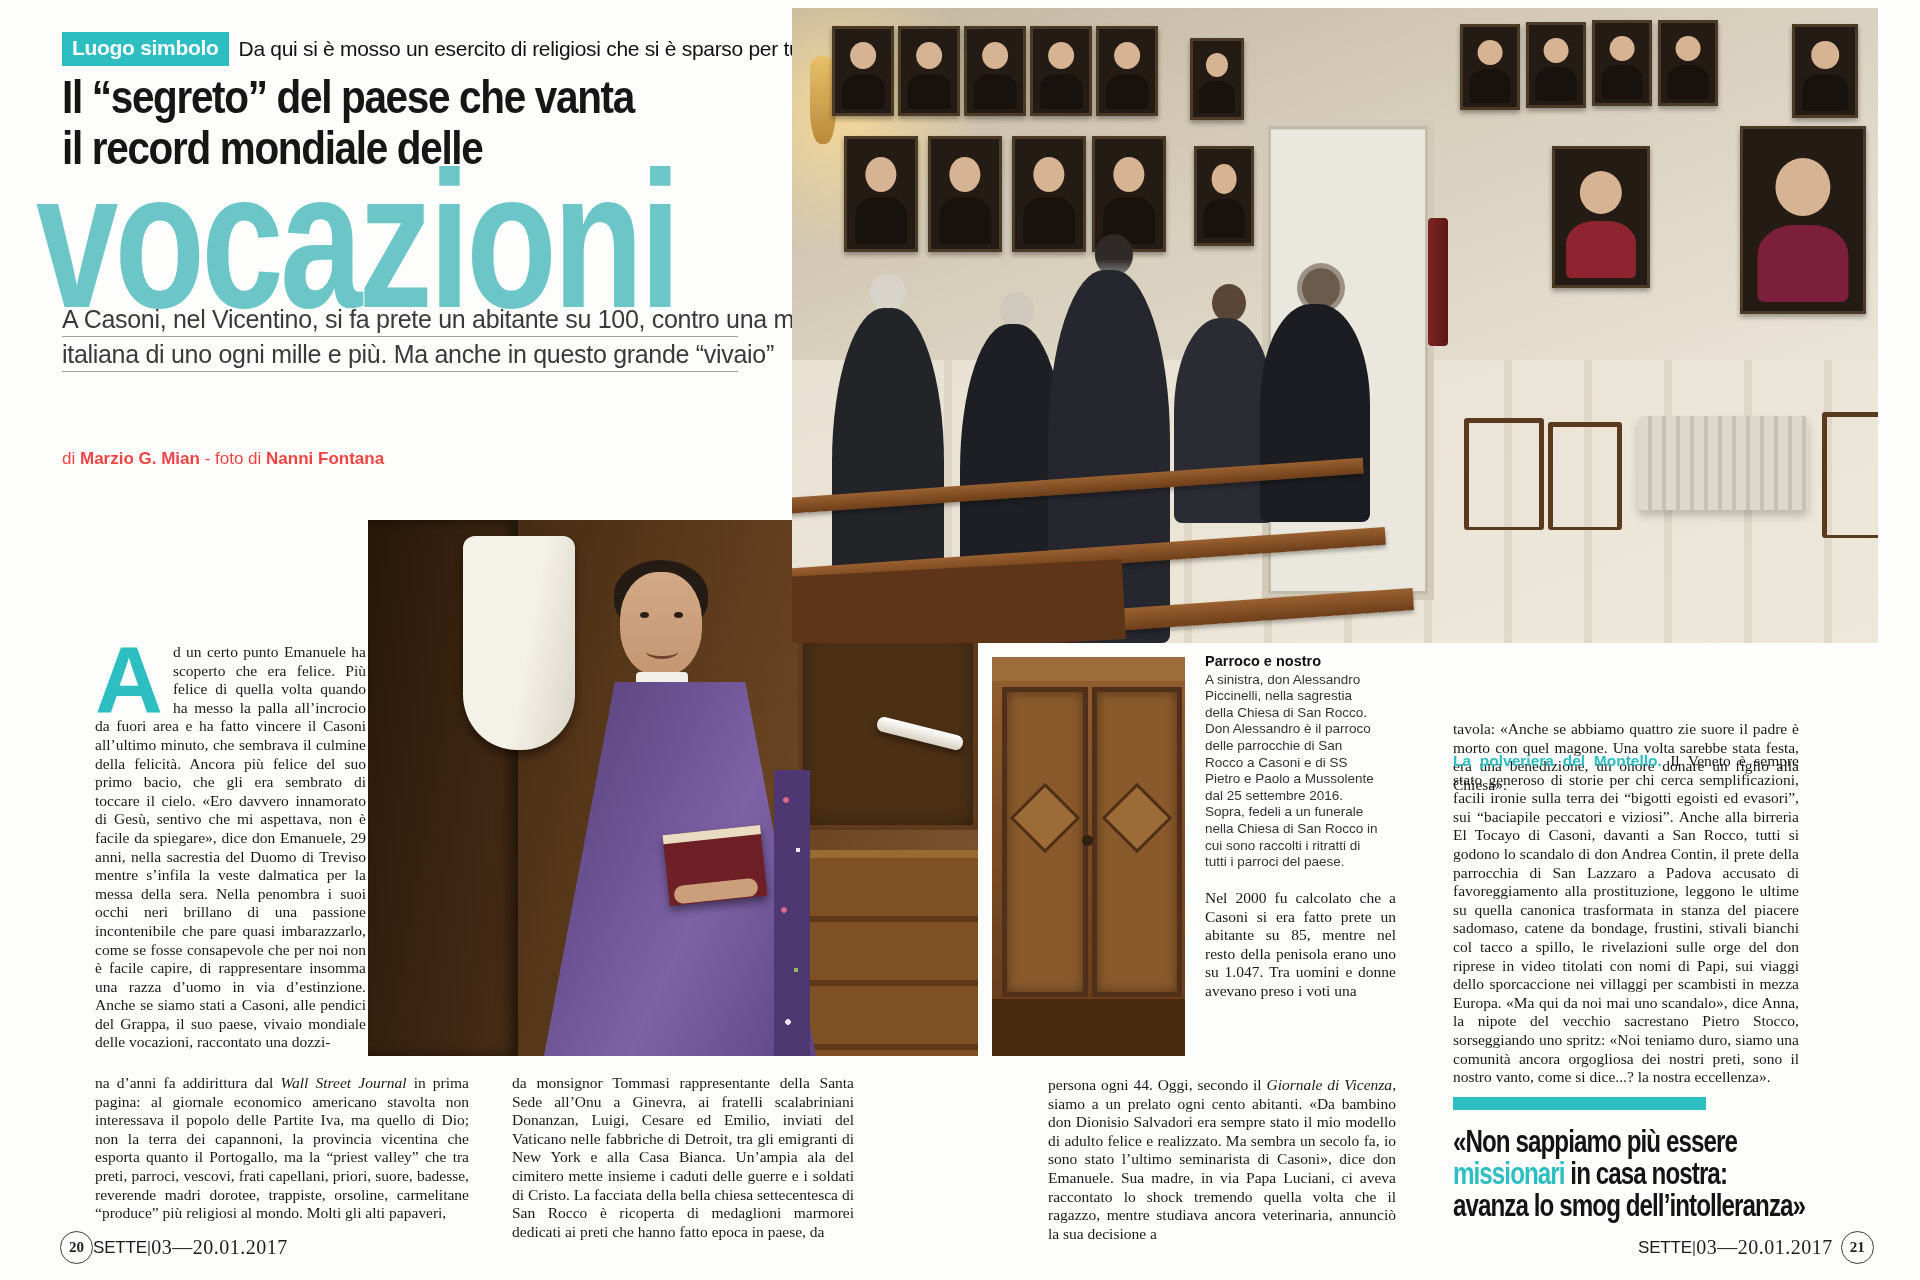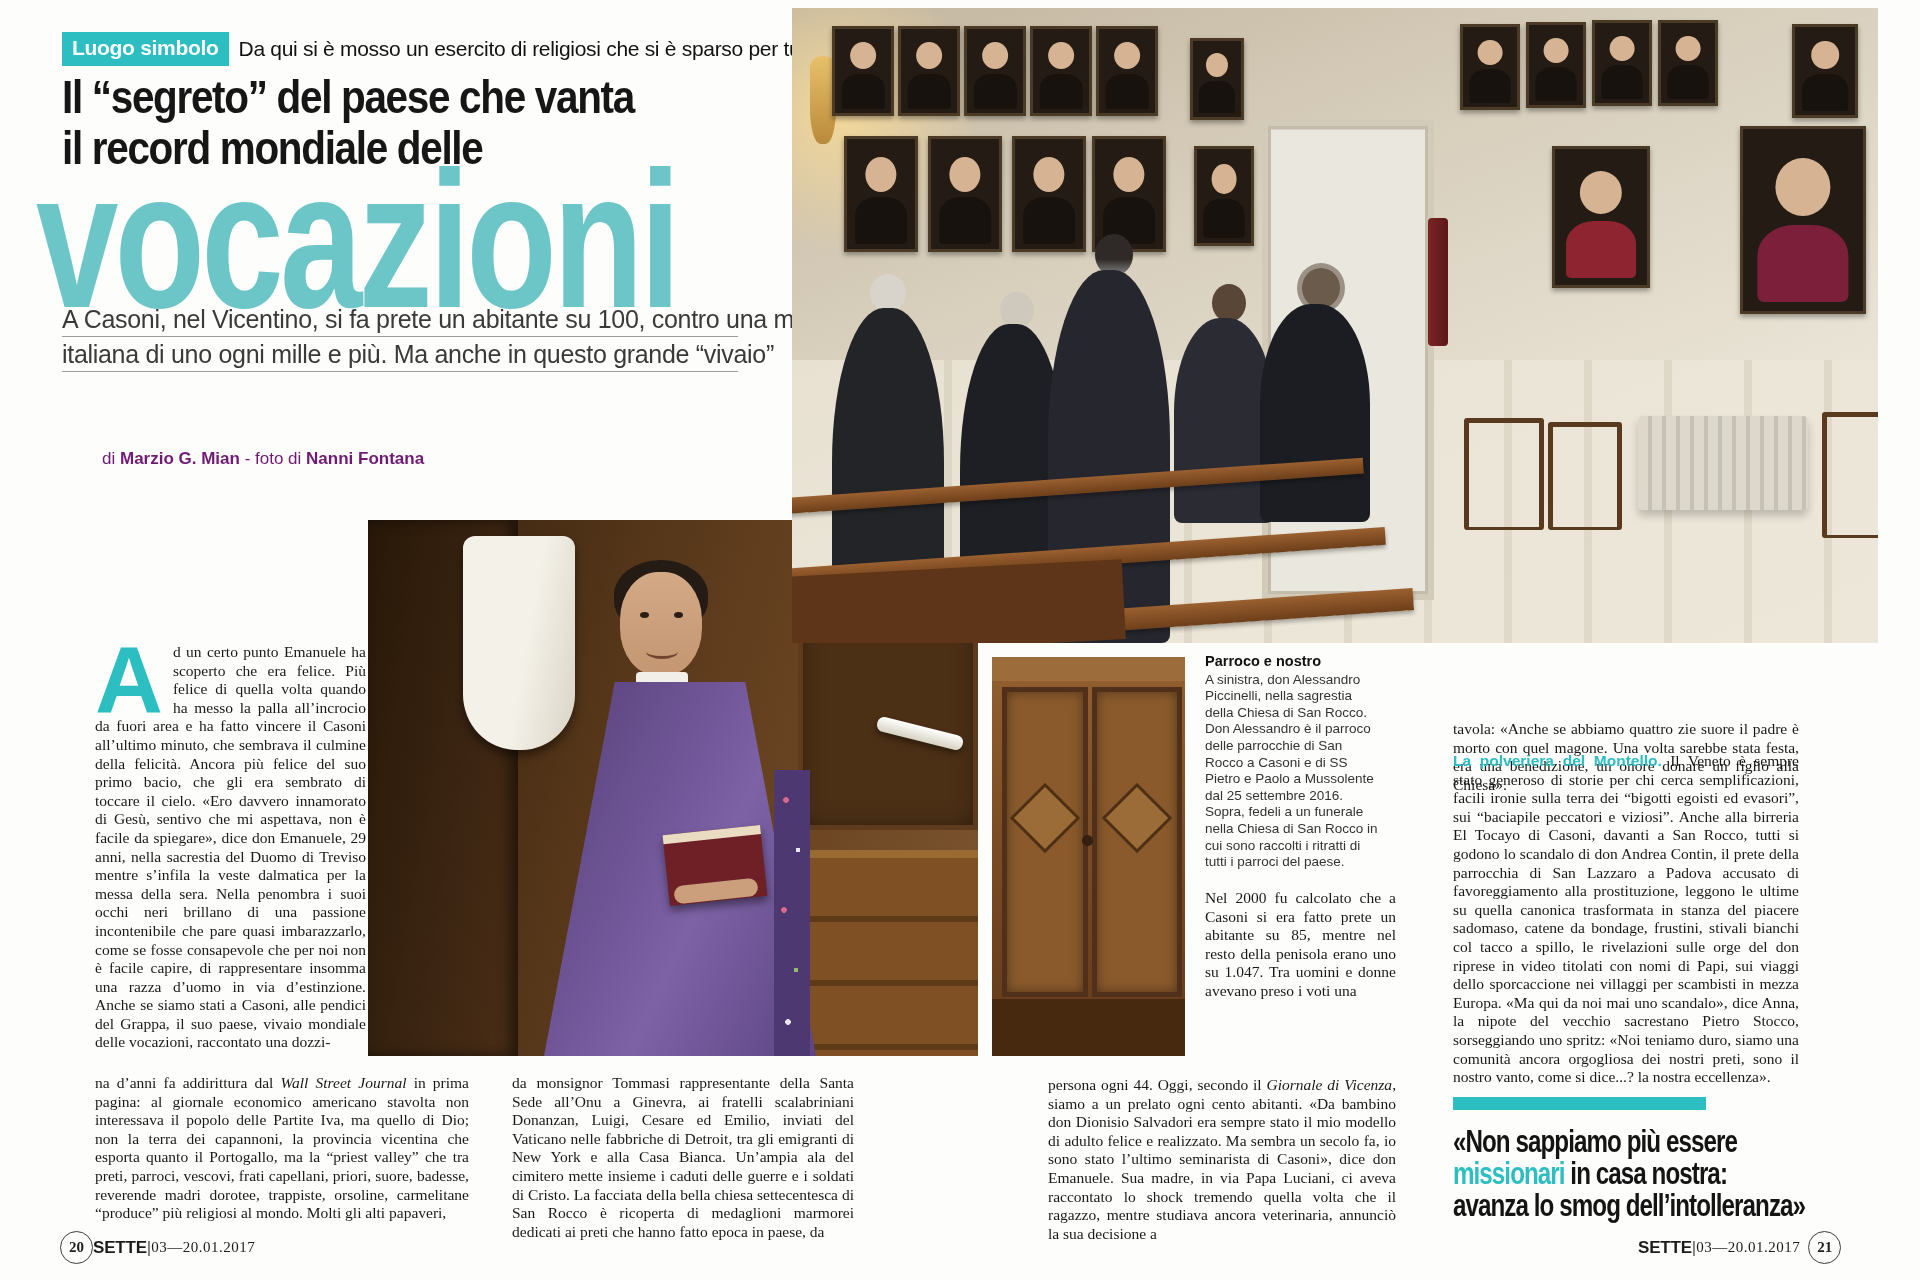--- a/index.html
+++ b/index.html
@@ -12,43 +12,43 @@
   .kicker-text{font-size:21px;letter-spacing:-.3px;color:#121212;}
   .headline{position:absolute;left:62px;top:72px;margin:0;font-size:46px;line-height:51px;
           font-weight:700;letter-spacing:-1.5px;color:#161616;transform:scaleX(.88);
           transform-origin:left top;white-space:nowrap;}
   .bigword{position:absolute;left:36px;top:142px;font-size:195px;line-height:195px;font-weight:700;
           letter-spacing:-5px;color:var(--accent-light,#6cc6c8);transform:scaleX(.76);
           transform-origin:left top;white-space:nowrap;}
   .standfirst{position:absolute;left:62px;top:306px;width:676px;}
   .standfirst .sf-line{font-size:25px;line-height:26px;letter-spacing:-.3px;color:#3a3a3a;
           border-bottom:1px solid #9c9c9c;padding-bottom:4px;margin-bottom:4px;white-space:nowrap;}
-  .byline{position:absolute;left:62px;top:449px;font-size:17px;color:#701a75;margin-left:40px;}
+  .byline{position:absolute;left:62px;top:449px;font-size:17px;color:#ef4444;}
   .byline b{font-weight:700;}
   .bodytext{position:absolute;font-family:"Liberation Serif",serif;font-size:15.5px;
           line-height:18.6px;text-align:justify;color:#191919;hyphens:auto;}
   .bodytext i{font-style:italic;}
   .dropcap{float:left;font-family:"Liberation Sans",sans-serif;font-weight:700;font-size:94px;
           line-height:72px;color:var(--accent,#2cbec0);margin:2px 10px 0 0;}
   .leadin{font-family:"Liberation Sans",sans-serif;font-weight:700;color:var(--accent,#2cbec0);}
   .caption{position:absolute;left:1205px;top:653px;width:174px;font-size:13.5px;line-height:16.6px;
           color:#333;}
   .caption .cap-title{font-weight:700;font-size:14.5px;color:#111;margin-bottom:2px;}
   .pull-quote{position:absolute;left:1453px;top:1097px;width:350px;}
   .pq-bar{width:253px;height:13px;background:var(--accent,#2cbec0);margin-bottom:16px;}
   .pq-line{font-weight:700;font-size:31px;line-height:32px;letter-spacing:-1.2px;color:#141414;
           transform:scaleX(.78);transform-origin:left top;white-space:nowrap;}
   .pq-accent{color:var(--accent,#2cbec0);}
   .footer{position:absolute;top:1231px;display:flex;align-items:center;font-size:17px;}
   .page-circle{width:31px;height:31px;border:1.6px solid #3c3c3c;border-radius:50%;display:flex;
           align-items:center;justify-content:center;font-family:"Liberation Serif",serif;
           font-weight:700;font-size:15px;color:#222;}
-  .mag{font-weight:700;letter-spacing:-.2px;}
+  .mag{font-weight:400;letter-spacing:-.2px;}
   .pipe{color:#555;font-weight:300;}
-  .issue{font-family:"Liberation Serif",serif;font-size:15px;letter-spacing:.5px;}
+  .issue{font-family:"Liberation Serif",serif;font-size:20px;letter-spacing:.5px;}
   
   .photo{position:absolute;overflow:hidden;}
   #church-photo{left:792px;top:8px;width:1086px;height:635px;z-index:3;
           background:linear-gradient(160deg,#c3b6a0 0%,#d8cfbd 35%,#e9e3d5 70%,#f1ede3 100%);}
   #church-photo .wainscot{position:absolute;left:0;top:352px;width:100%;height:283px;
           background:repeating-linear-gradient(90deg,#ece6d8 0 72px,#ddd5c4 72px 80px);opacity:.8;}
   .pt{position:absolute;background:#241c14;border:3px solid #4a3a26;box-shadow:0 3px 5px rgba(0,0,0,.35);}
   .pt::before{content:"";position:absolute;left:50%;top:16%;width:46%;height:32%;
           transform:translateX(-50%);background:#d6b392;border-radius:50%;}
   .pt::after{content:"";position:absolute;left:50%;bottom:5%;width:76%;height:42%;

